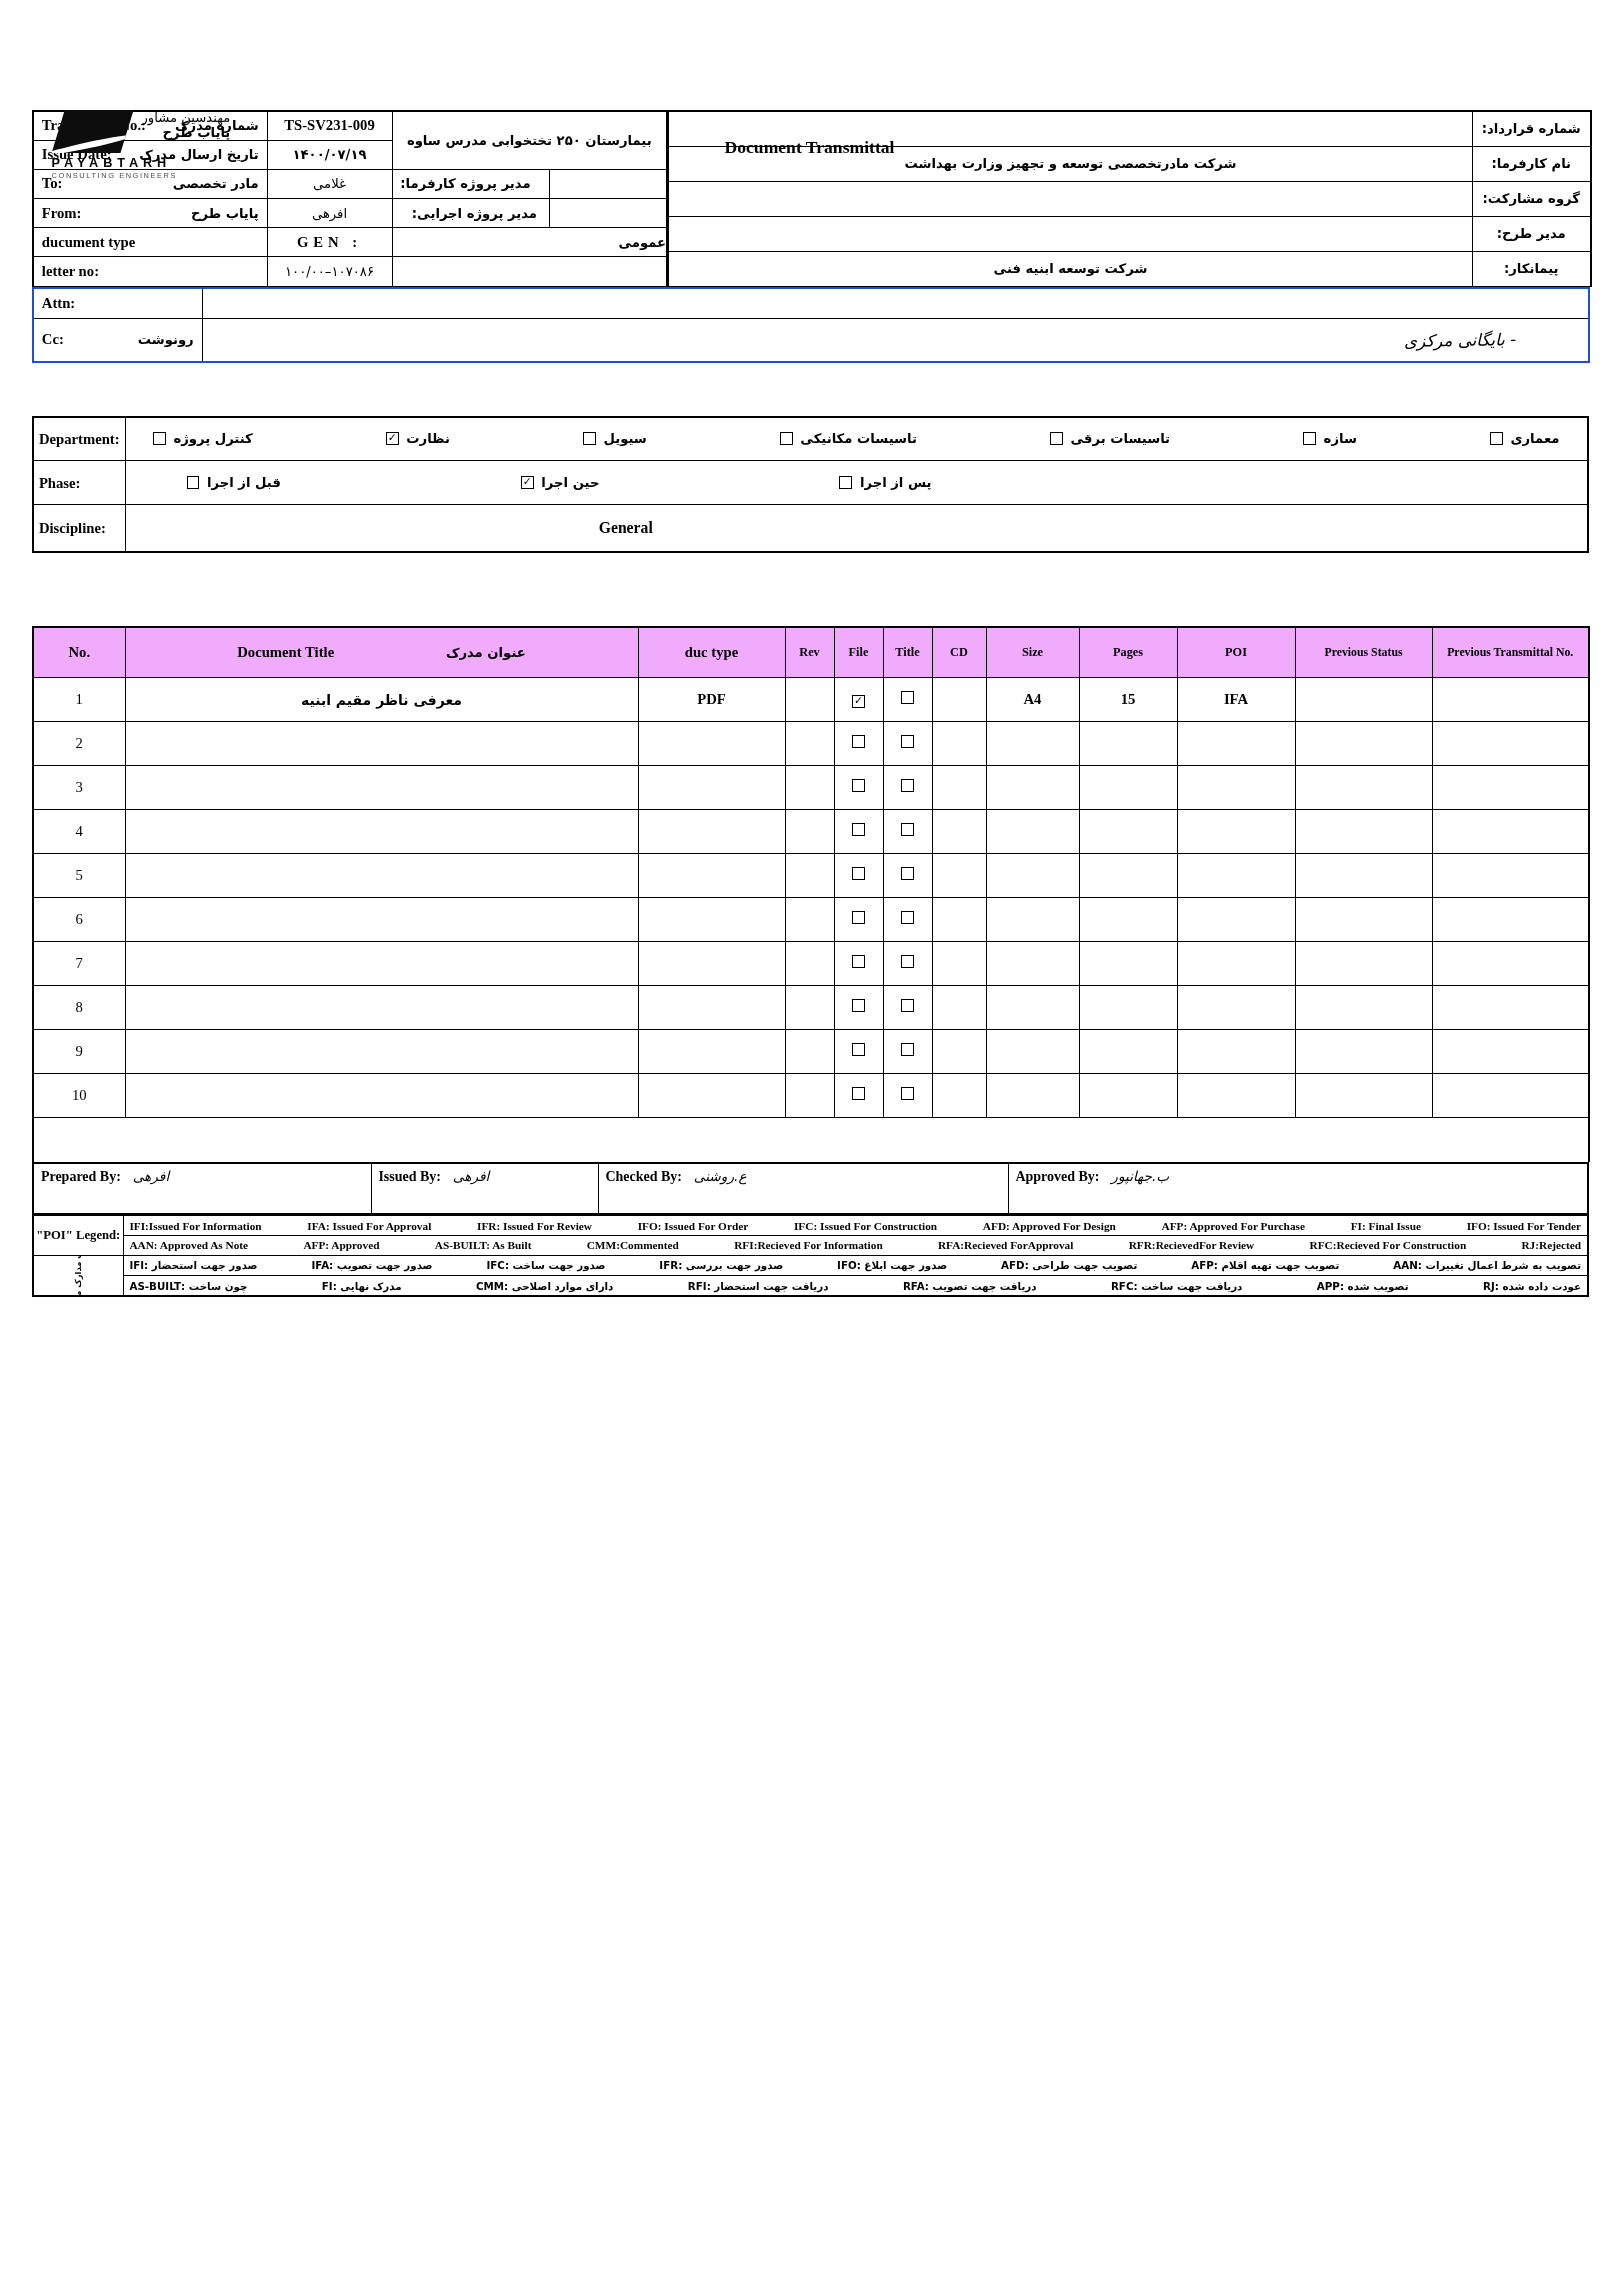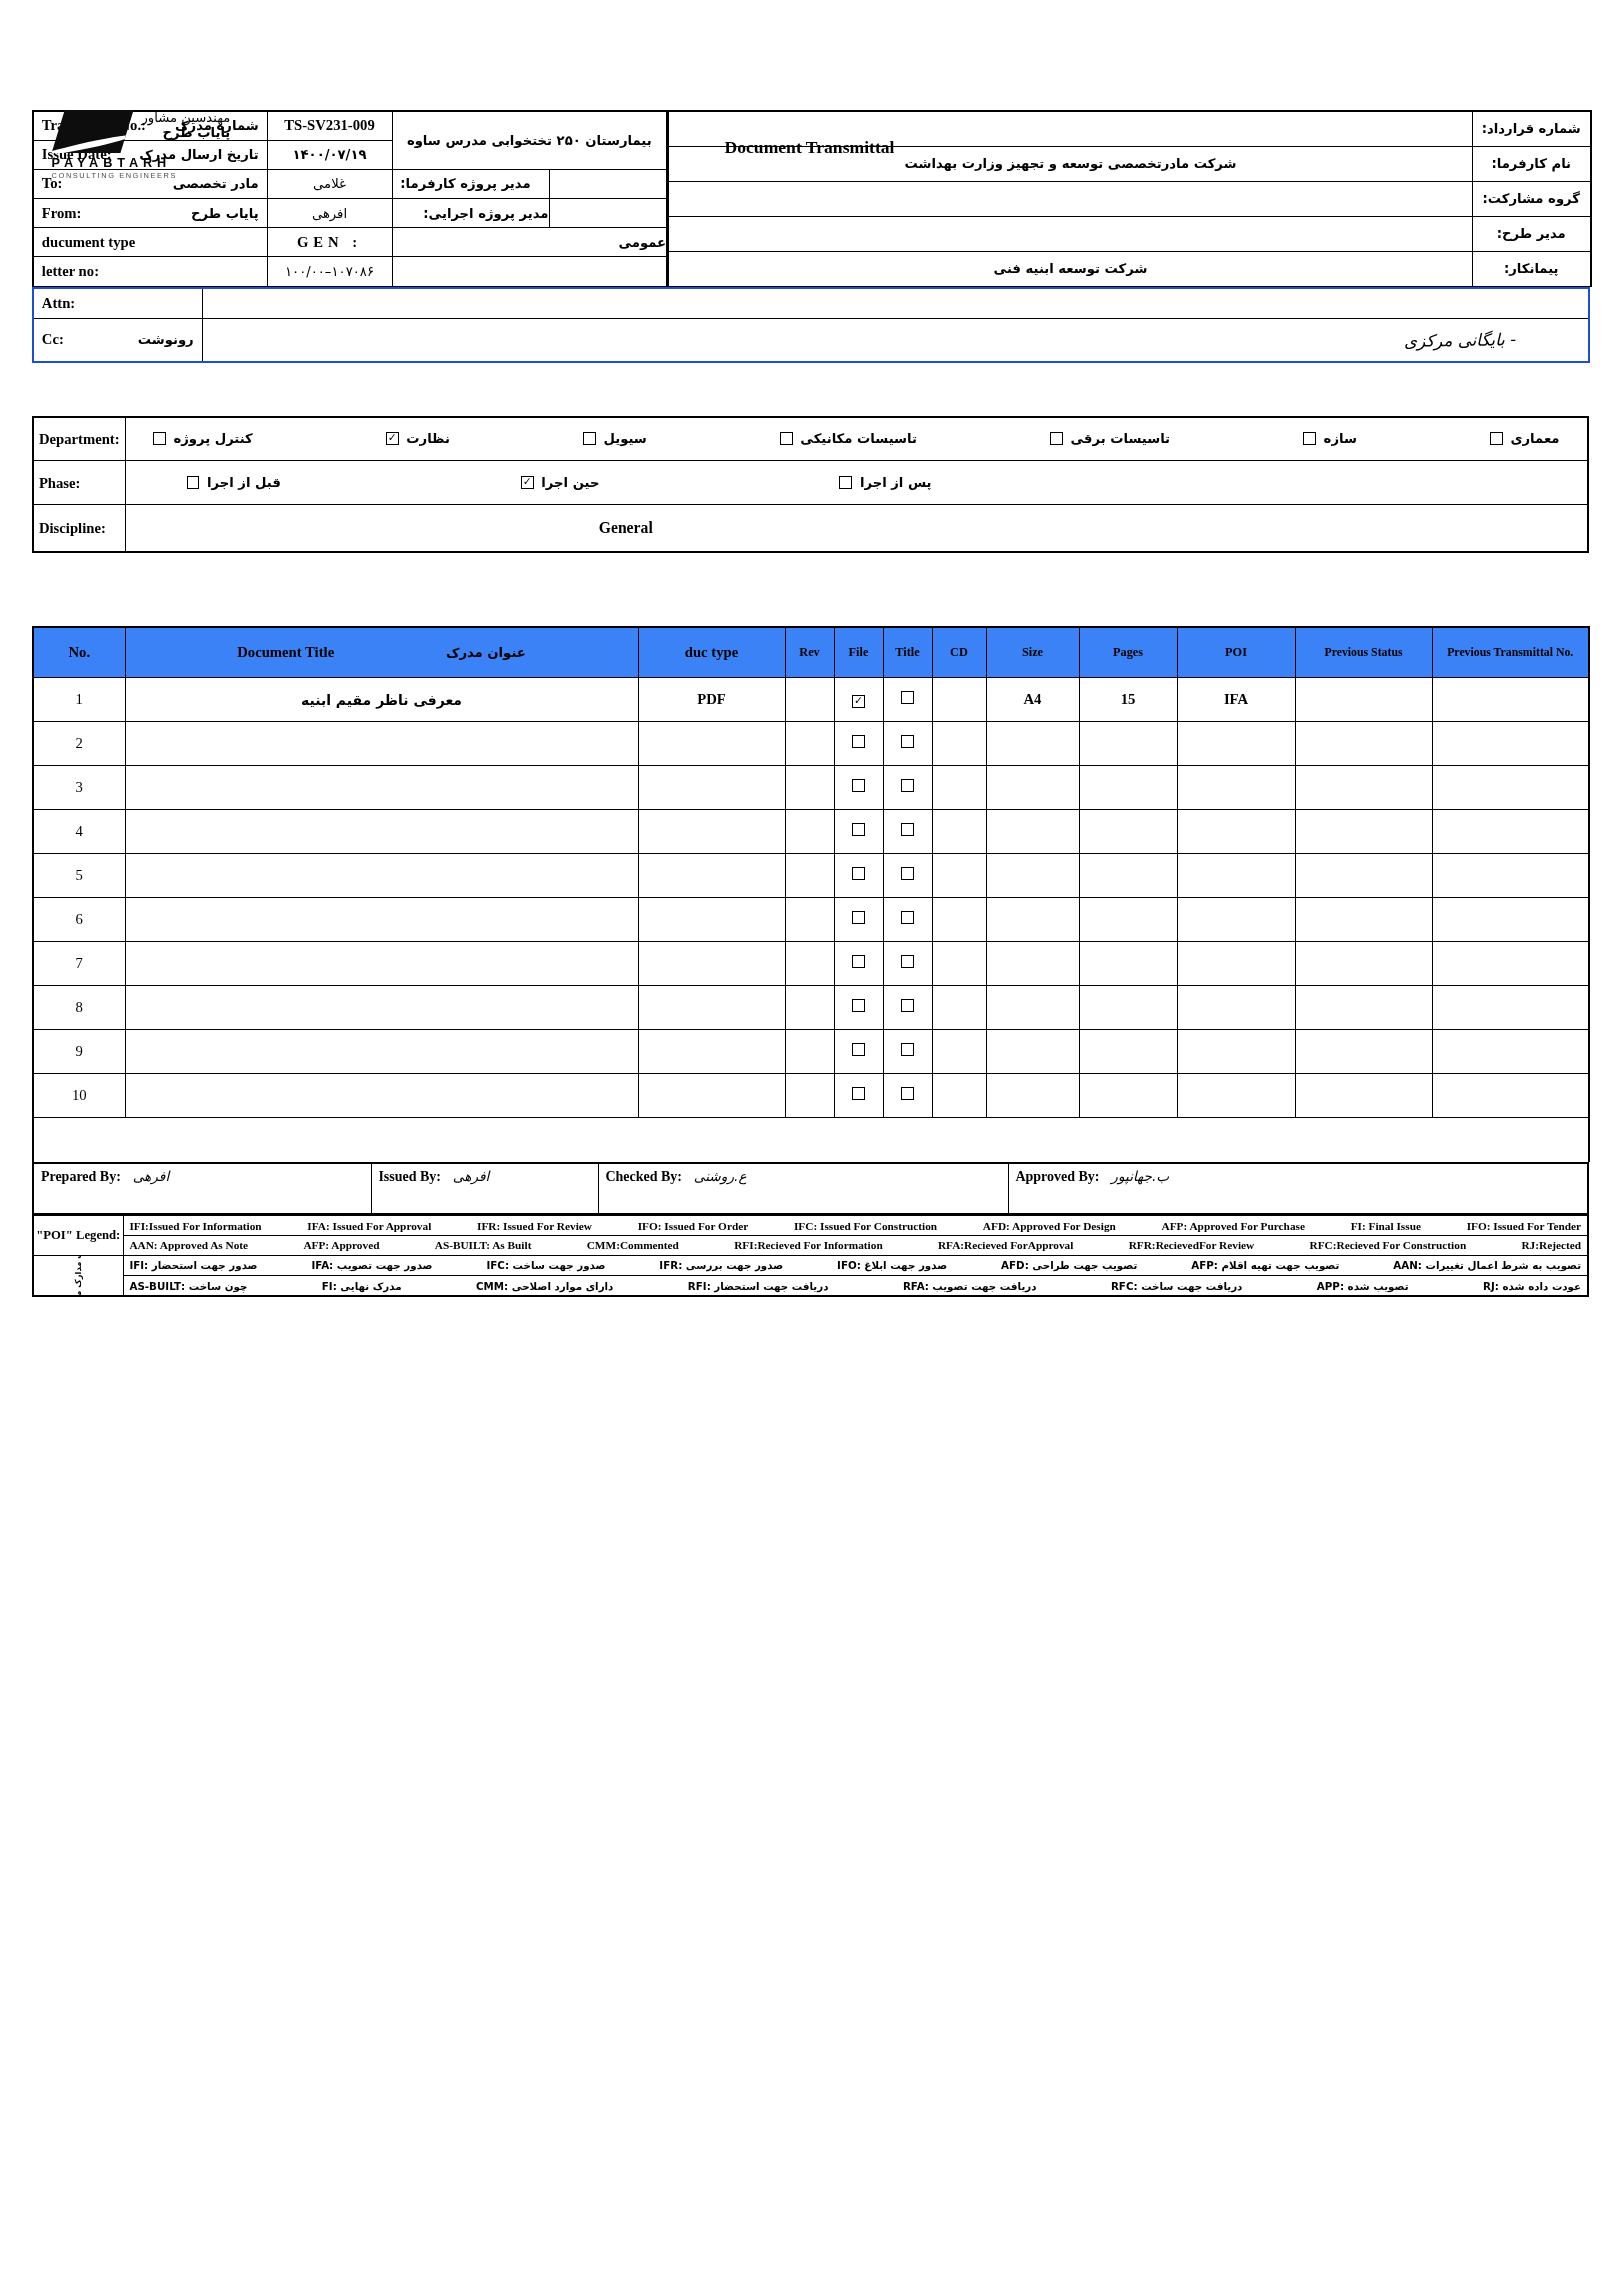--- a/index.html
+++ b/index.html
@@ -59,21 +59,21 @@
   .chk-row.dept { justify-content: space-between; padding: 0 27.4px; }
   .chk-row.phase { justify-content: flex-start; padding-left: 61px; gap: 240px; }
   .chk-item { display: flex; direction: rtl; align-items: center; gap: 7.8px; }
   .cb { display: inline-block; width: 12.7px; height: 12.7px; border: 1px solid #000;
     font-family: "DejaVu Sans", sans-serif; font-size: 10.8px; line-height: 10.8px;
     text-align: center; background: #fff; }
   .disc-val { text-align: center; padding-right: 461px; font-size: 15.7px; }
 
   
   .t-main { border: 2px solid #000; border-bottom: 0; margin-top: 73px; }
-  .t-main th { border: 1px solid #000; background: #3b82f6; font-weight: bold; }
+  .t-main th { border: 1px solid #000; background: #f0abfc; font-weight: bold; }
   .t-main thead tr { height: 51px; }
   .t-main tbody tr { height: 44px; }
   .hd-big { font-size: 14.7px; }
   .hd-sm { font-size: 12.3px; }
   .hd-xs { font-size: 11.8px; line-height: 1.25; }
   .hd-title { display: flex; justify-content: space-evenly; align-items: center; }
   .t-main td { text-align: center; font-size: 14.7px; }
   .t-main td.title-cell { font-family: "DejaVu Sans", sans-serif; font-size: 14px; font-weight: bold; }
   .t-main td.bold { font-weight: bold; }
   .strip-cell { border-left: none; border-right: none; border-bottom: none; }
@@ -165,21 +165,21 @@
         <td></td>
       </tr>
       <tr>
         <td>
           <div class="kv">
             <span class="en-b">From:</span>
             <span class="fa fa-b" dir="rtl">پایاب طرح</span>
           </div>
         </td>
         <td class="ctr fa" dir="rtl">افرهی</td>
-        <td class="fa fa-b leftpad" dir="rtl" style="text-align:right">مدیر پروژه اجرایی:</td>
+        <td class="fa fa-b leftpad" dir="rtl" style="text-align:center">مدیر پروژه اجرایی:</td>
         <td></td>
       </tr>
       <tr>
         <td>
           <div class="kv">
                 <span class="en-b">ducument type</span>
               </div>
         </td>
         <td class="ctr en-b gen">GEN :</td>
         <td class="fa fa-b leftpad" dir="rtl" style="text-align:right" colspan="2">عمومی</td>

